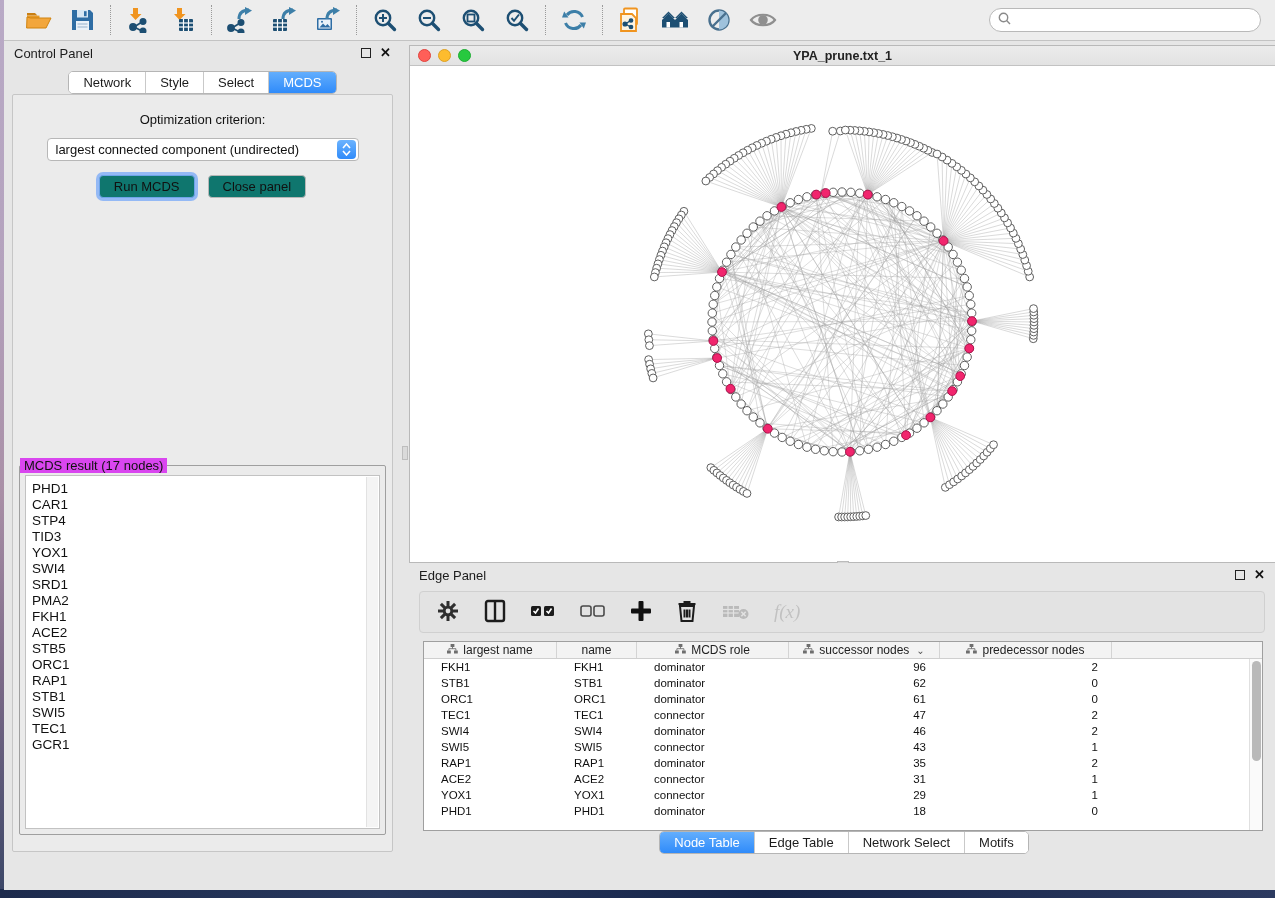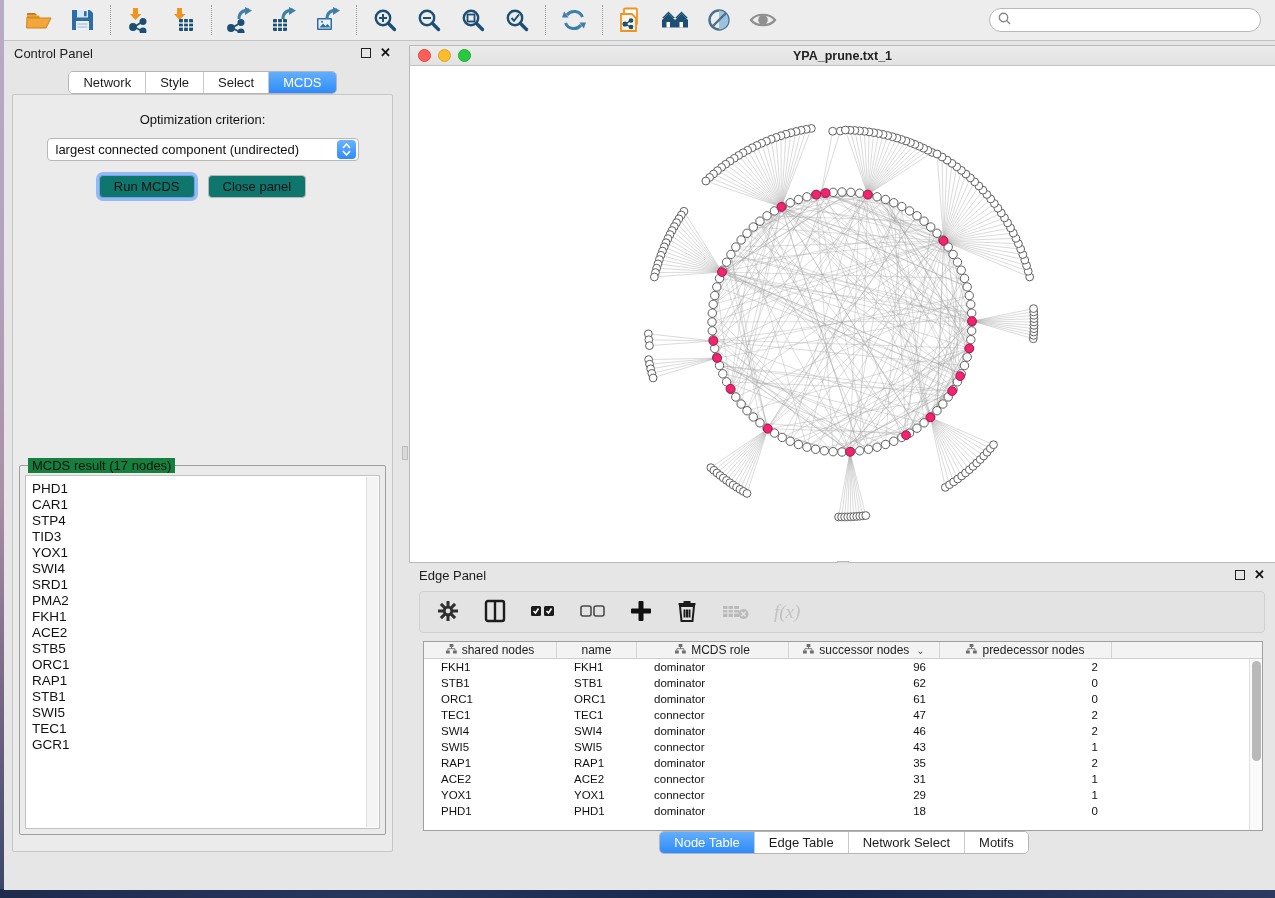--- a/index.html
+++ b/index.html
@@ -48,21 +48,21 @@
   .combo-step { width:19px; height:19px; margin-right:2px; border-radius:4px;
     background:linear-gradient(#6cb3fe,#2f8bfa); display:flex; flex-direction:column;
     align-items:center; justify-content:center; gap:1px; }
   .combo-step svg { display:block; }
   .btn-row { display:flex; justify-content:center; gap:13px; margin-top:14px; }
   .pbtn { font-size:13px; color:#111; background:#0f766e; border:1px solid #b7b7b7; border-radius:4px;
     padding:3px 14px; cursor:pointer; }
   .pbtn.focused { box-shadow:0 0 0 3px rgba(77,144,254,.55); border-color:#6ea4e8; }
   .result-group { position:absolute; left:6px; right:6px; top:370px; bottom:16px;
     border:1px solid #9f9f9f; border-radius:2px; }
-  .result-legend { position:absolute; top:-8px; left:8px; background:#15803d; padding:0 4px;
+  .result-legend { position:absolute; top:-8px; left:0; background:#d946ef; padding:0 4px;
     font-size:13px; color:#111; }
   .result-list { position:absolute; left:5px; right:5px; top:9px; bottom:5px; background:#fff;
     border:1px solid #c2c2c2; overflow:hidden; }
   .result-scroll { position:absolute; top:1px; bottom:1px; right:1px; width:12px; background:#f4f4f4;
     border-left:1px solid #e2e2e2; }
   .result-items { padding:5px 0 0 6px; }
   .result-item { font-size:13.5px; color:#111; line-height:16px; }
 
   
   .splitter-v { position:absolute; left:397px; top:41px; width:8px; bottom:32px; background:#e6e6e6; }
@@ -1179,21 +1179,21 @@
                 <span><svg width="11" height="10" viewBox="0 0 11 10">
                     <g fill="#6e6e6e">
                       <rect x="3.6" y="0" width="3.8" height="3"></rect>
                       <rect x="0" y="6.5" width="3.8" height="3"></rect>
                       <rect x="7" y="6.5" width="3.8" height="3"></rect>
                     </g>
                     <g stroke="#6e6e6e" stroke-width="0.9" fill="none">
                       <path d="M5.5 3 v1.7 M1.9 6.5 v-1.8 h7 v1.8"></path>
                     </g>
                   </svg></span>
-                <span>shared nodes</span>
+                <span>largest name</span>
               </div>
               <div class="tt-hcell" style="width: 80px;">
                 <span>name</span>
               </div>
               <div class="tt-hcell" style="width: 152px;">
                 <span><svg width="11" height="10" viewBox="0 0 11 10">
                     <g fill="#6e6e6e">
                       <rect x="3.6" y="0" width="3.8" height="3"></rect>
                       <rect x="0" y="6.5" width="3.8" height="3"></rect>
                       <rect x="7" y="6.5" width="3.8" height="3"></rect>

